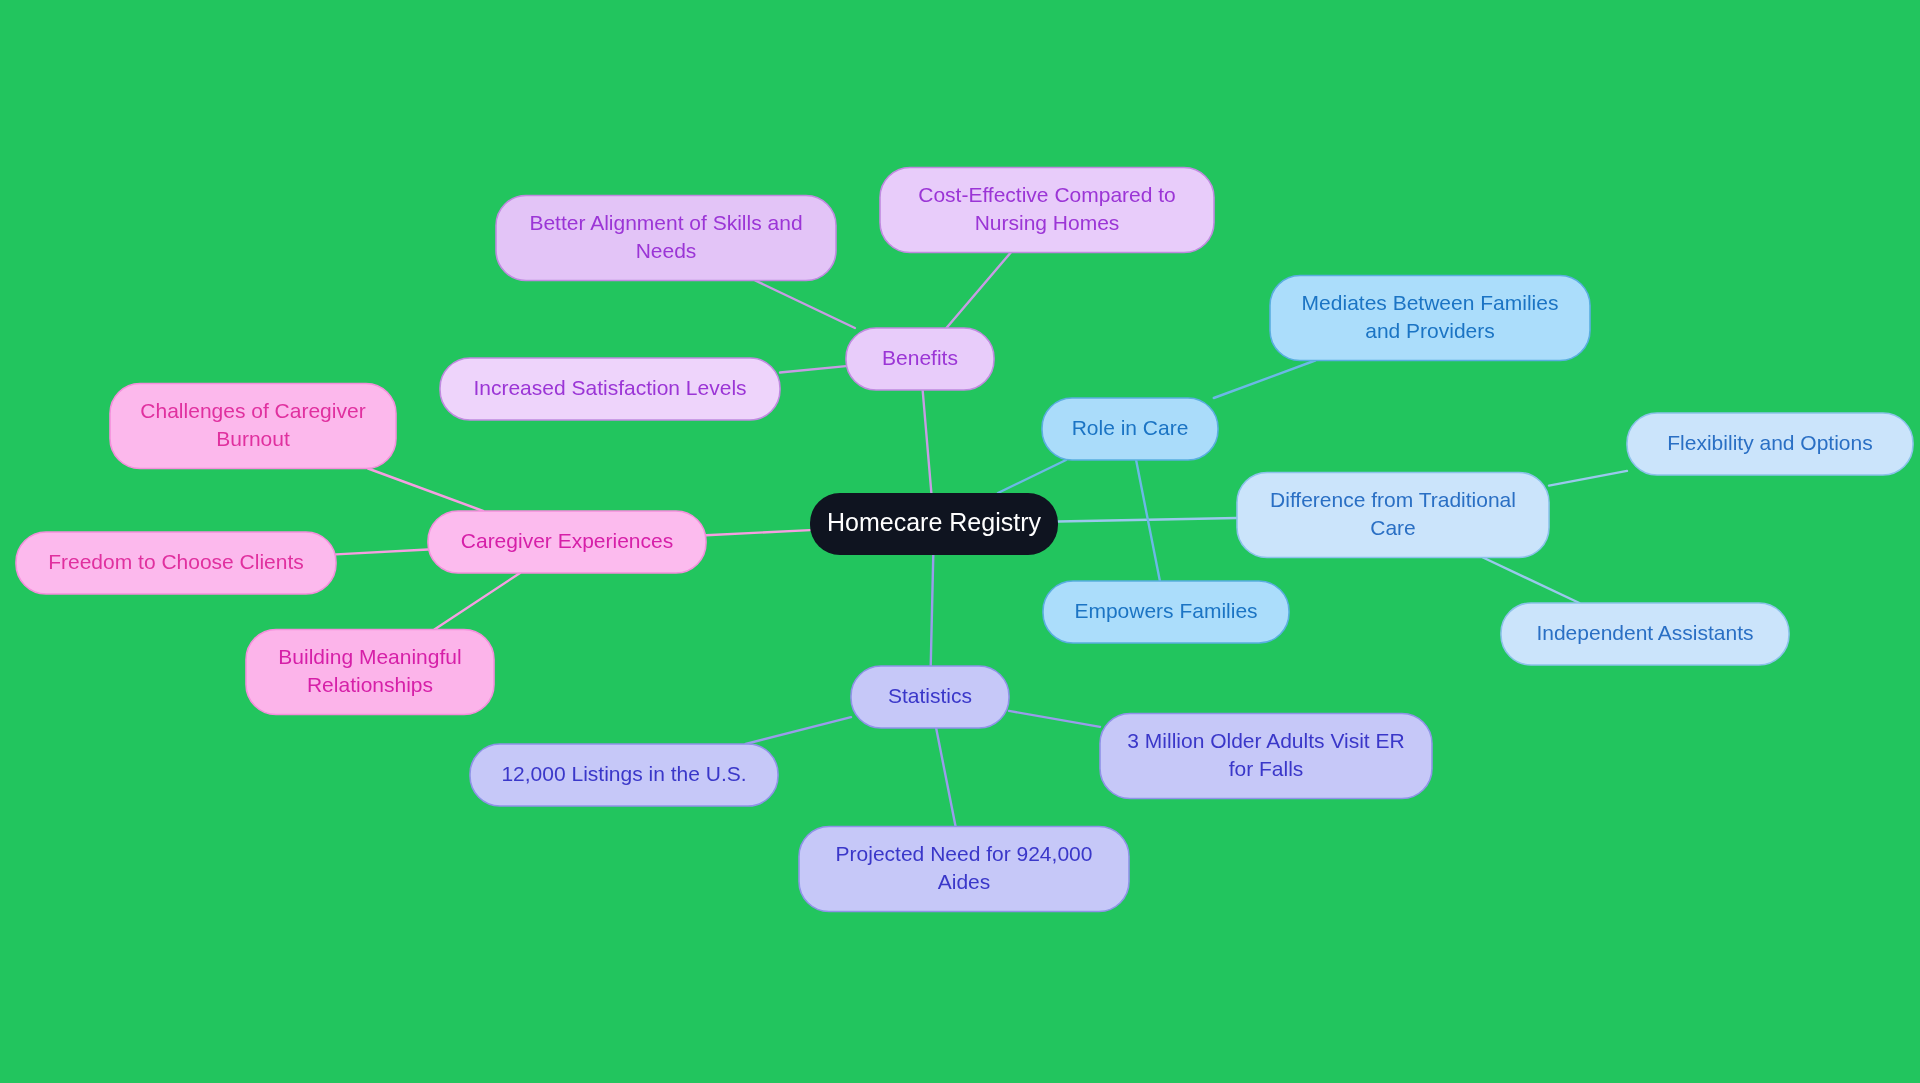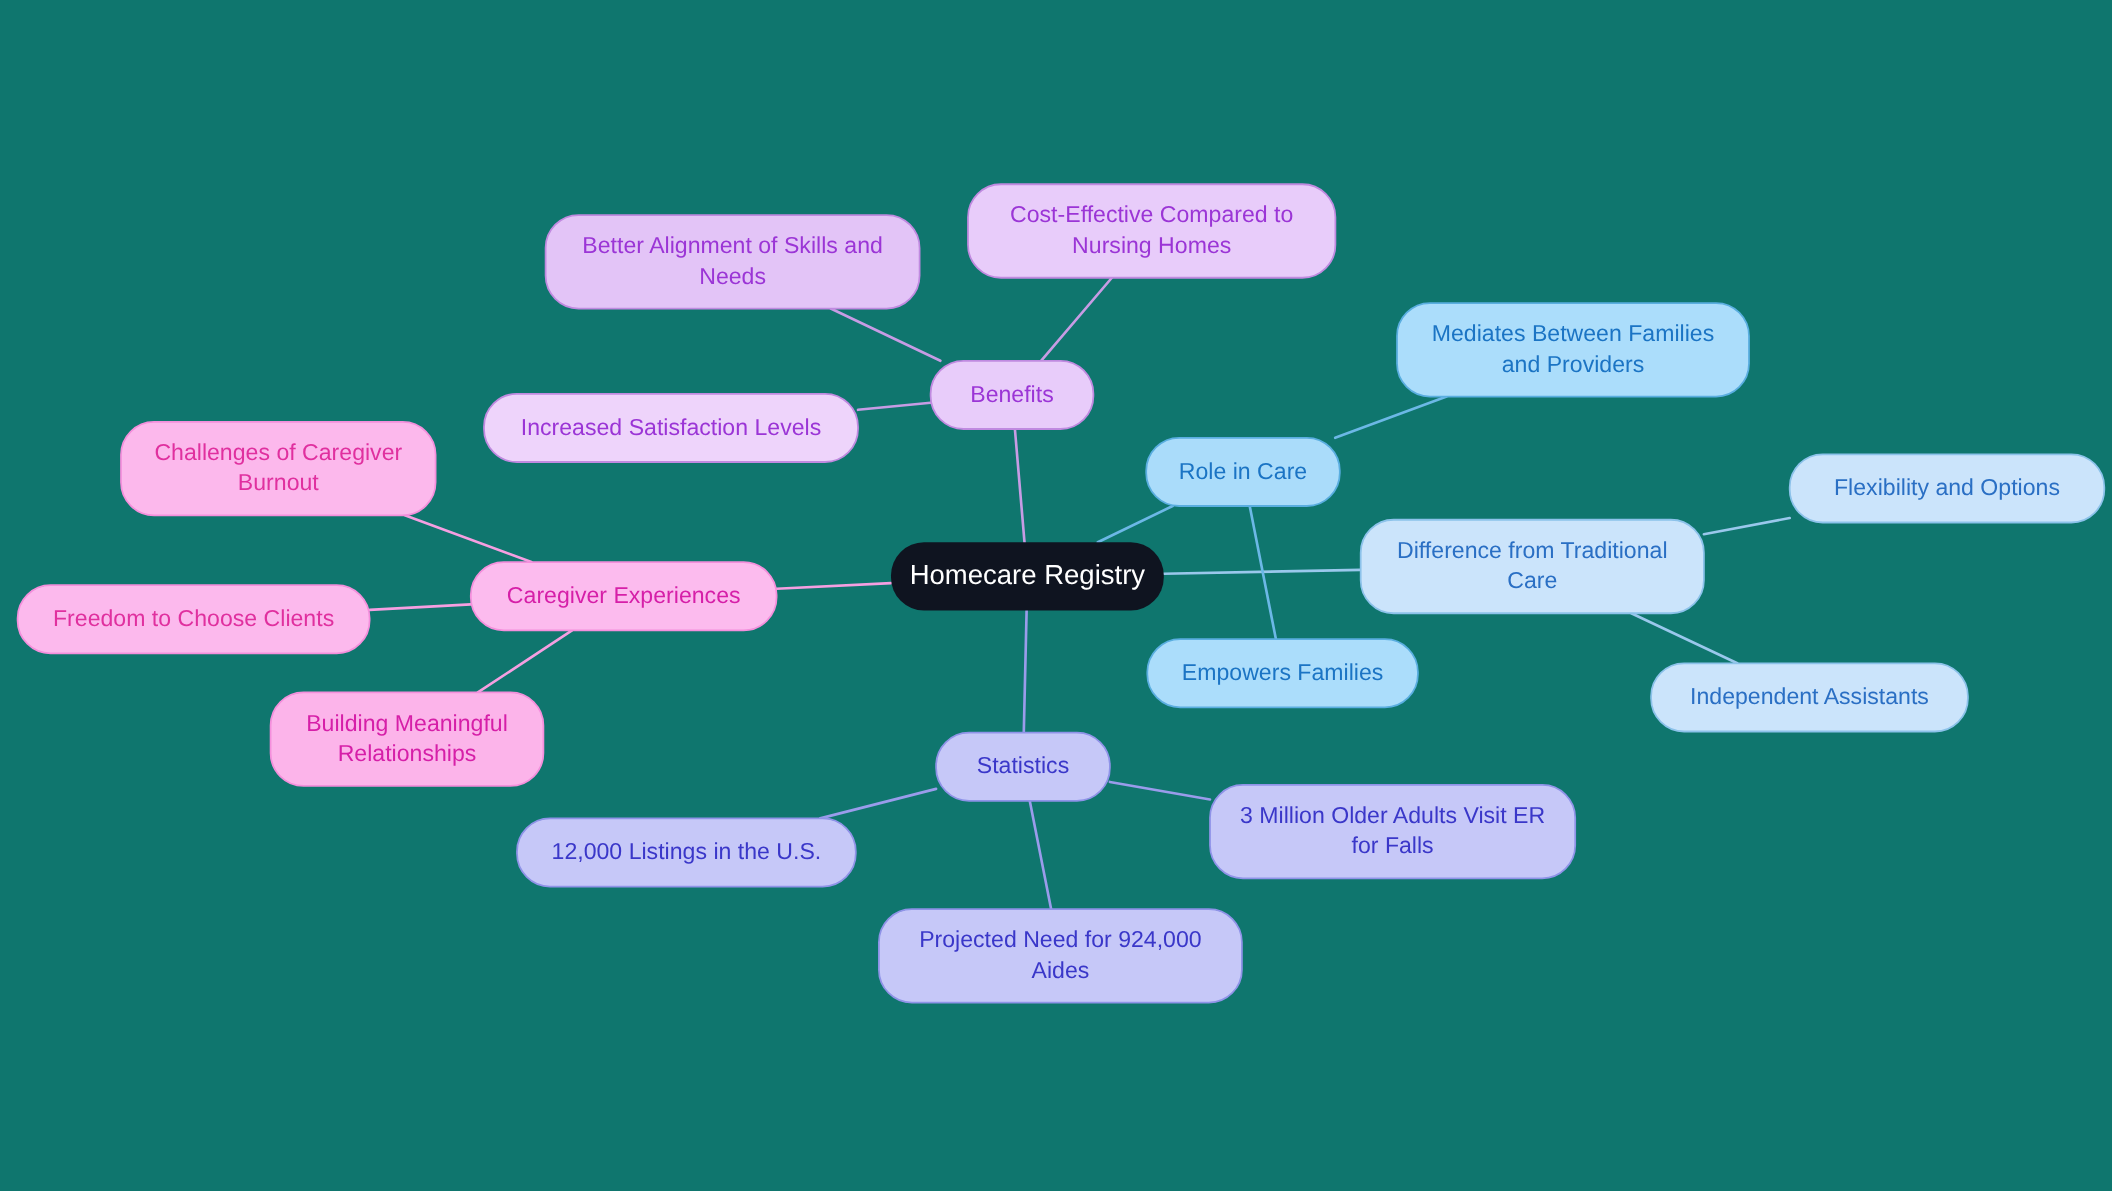--- a/index.html
+++ b/index.html
@@ -10,21 +10,21 @@
   body {
     width: 1920px;
     height: 1083px;
     font-family: "Liberation Sans", sans-serif;
     overflow: hidden;
   }
   #mindmap-root {
     position: relative;
     width: 1920px;
     height: 1083px;
-    background: #0f766e;
+    background: #22c55e;
   }
   svg#mindmap-svg {
     position: absolute;
     top: 0;
     left: 0;
     width: 1920px;
     height: 1083px;
   }
   .node-label {
     text-anchor: middle;

